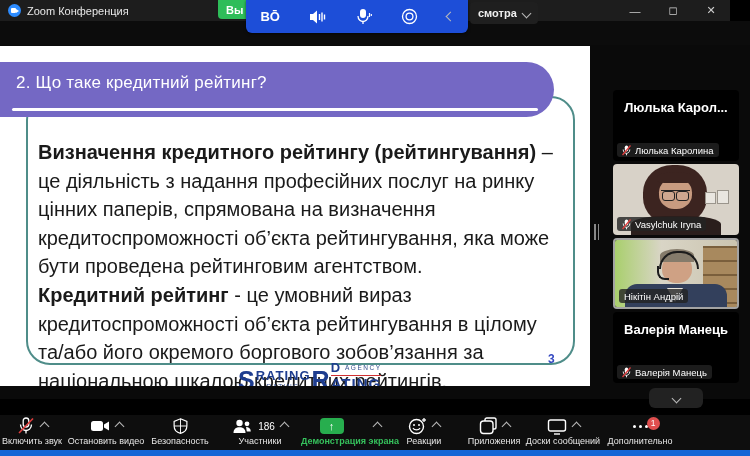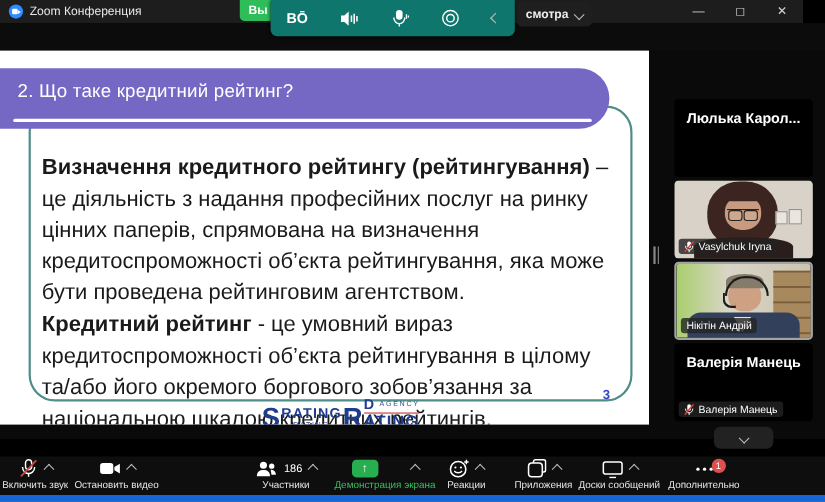--- a/index.html
+++ b/index.html
@@ -27,21 +27,21 @@
   .stopsq{width:8px;height:8px;background:#e8e8e8;margin-left:14px;border-radius:1px}
   .viewbtn{right:4px;top:24px;height:18px;display:flex;align-items:center;gap:4px;color:#ddd;font-size:10.5px;padding:0 4px}
   .gridico{width:11px;height:10px;background:
     linear-gradient(#ccc,#ccc) 0 0/4px 10px no-repeat,
     linear-gradient(#ccc,#ccc) 6px 0/5px 4px no-repeat,
     linear-gradient(#ccc,#ccc) 6px 6px/5px 4px no-repeat}
 
   
   .greenbtn{left:218px;top:0;width:102px;height:19px;background:#2ebd59;color:#fff;font-size:11px;font-weight:bold;
             display:flex;align-items:center;padding-left:8px;border-radius:0 0 4px 4px;z-index:40;white-space:nowrap;overflow:hidden}
-  .fpanel{left:246px;top:0;width:222px;height:33px;background:#0f766e;border-radius:0 0 6px 6px;z-index:45;
+  .fpanel{left:246px;top:0;width:222px;height:33px;background:#1d4ed8;border-radius:0 0 6px 6px;z-index:45;
           display:flex;align-items:center;justify-content:space-around;box-shadow:0 1px 3px rgba(0,0,0,.6)}
   .bo{color:#fff;font-size:13px;font-weight:bold;letter-spacing:0}
   .viewopts{left:470px;top:2px;height:22px;background:#1f1f1f;border-radius:4px;color:#eee;font-size:11px;font-weight:bold;
             display:flex;align-items:center;gap:6px;padding:0 8px;z-index:44}
 
   
   .cup,.cdown,.cleft{display:inline-block;width:6px;height:6px;border-left:1.6px solid #bbb;border-top:1.6px solid #bbb}
   .cup{transform:rotate(45deg)}
   .cdown{transform:rotate(225deg)}
   .cleft{transform:rotate(-45deg)}
@@ -98,21 +98,21 @@
   .v3 .band{position:absolute;left:44px;top:11px;width:36px;height:16px;border:2px solid #1c1c1c;border-bottom:none;border-radius:18px 18px 0 0}
   .v3 .boom{position:absolute;left:42px;top:26px;width:10px;height:12px;border-left:2px solid #1c1c1c;border-bottom:2px solid #1c1c1c;border-radius:0 0 0 8px}
 
   
   .toolbar{left:0;top:415px;width:750px;height:35px;background:#0e0e0e;z-index:20}
   .titem{position:absolute;top:2px;width:96px;display:flex;flex-direction:column;align-items:center;color:#e6e6e6}
   .titem .irow{height:18px;display:flex;align-items:center;gap:6px}
   .titem .lbl{font-size:9px;margin-top:1px;white-space:nowrap}
   .titem .cnt{font-size:10px;color:#fff}
   .sharebtn{width:24px;height:16px;background:#27ae4e;border-radius:4px;color:#fff;font-size:11px;line-height:16px;text-align:center;font-weight:bold}
-  .greenlbl{color:#35c05c !important;font-weight:normal}
+  .greenlbl{color:#35c05c !important;font-weight:bold}
   .dots{display:flex;gap:3px;align-items:center;position:relative}
   .dots i{width:3px;height:3px;border-radius:50%;background:#fff}
   .badge{position:absolute;top:-8px;right:-12px;min-width:13px;height:13px;border-radius:7px;background:#e04f4f;color:#fff;
          font-size:8.5px;line-height:13px;text-align:center;padding:0 2px;box-sizing:border-box}
   .bluestrip{left:0;top:450px;width:750px;height:6px;background:#1565d6}
   svg{display:block}
 </style>
 </head>
 <body>
 
@@ -206,20 +206,29 @@
   </div>
 </div>
 
 <div class="abs handle">
     <i></i>
     <i></i>
   </div>
 
 <div class="abs tile" style="top:90px">
   <div class="cname">Люлька  Карол...</div>
+  <div class="nplate">
+    <svg width="9" height="11" viewBox="0 0 9 11">
+      <rect x="2.8" y="0.5" width="3.4" height="6" rx="1.7" fill="#fff"></rect>
+      <path d="M1.2 4.5 C1.2 7.2 3 8.3 4.5 8.3 C6 8.3 7.8 7.2 7.8 4.5" stroke="#fff" stroke-width="0.9" fill="none"></path>
+      <line x1="4.5" y1="8.3" x2="4.5" y2="10.3" stroke="#fff" stroke-width="0.9"></line>
+      <line x1="0.5" y1="10" x2="8.5" y2="0.5" stroke="#e03e3e" stroke-width="1.3"></line>
+    </svg>
+    <span>Люлька Каролина</span>
+  </div>
 </div>
 
 <div class="abs tile" style="top:164px">
   <div class="v2">
     <span class="hair"></span>
       <span class="face"></span>
       <span class="bang"></span>
     <span class="glasses">
         <i style="left:1px"></i>
         <i style="right:1px"></i>
@@ -290,20 +299,29 @@
     <div class="irow">
       <svg width="20" height="16" viewBox="0 0 20 16">
         <rect x="1" y="3" width="12" height="10" rx="2.5" fill="#fff"></rect>
         <polygon points="14,6.5 19,3.5 19,12.5 14,9.5" fill="#fff"></polygon>
       </svg>
       <span class="cup"></span>
     </div>
     <span class="lbl">Остановить видео</span>
   </div>
 
+  <div class="titem" style="left:132px">
+    <div class="irow">
+      <svg width="17" height="18" viewBox="0 0 20 20">
+        <path d="M10 1.5 L17.5 4.5 V10 C17.5 15 14 17.7 10 18.6 C6 17.7 2.5 15 2.5 10 V4.5 Z" fill="none" stroke="#fff" stroke-width="1.4"></path>
+        <path d="M10 1.5 L10 18.6 M2.5 10 L17.5 10" stroke="#fff" stroke-width="1.1"></path>
+      </svg>
+    </div>
+    <span class="lbl">Безопасность</span>
+  </div>
 
   <div class="titem" style="left:212px">
     <div class="irow">
       <svg width="20" height="17" viewBox="0 0 20 17">
         <circle cx="7.5" cy="5" r="3.2" fill="#fff"></circle>
         <path d="M1.5 15 C1.5 11 4 9.3 7.5 9.3 C11 9.3 13.5 11 13.5 15 Z" fill="#fff"></path>
         <circle cx="15" cy="5.8" r="2.4" fill="#fff"></circle>
         <path d="M14 9 C16.8 9 18.8 10.6 18.8 13.6 L14.8 13.6" fill="#fff"></path>
       </svg>
       <span class="cnt">186</span>

